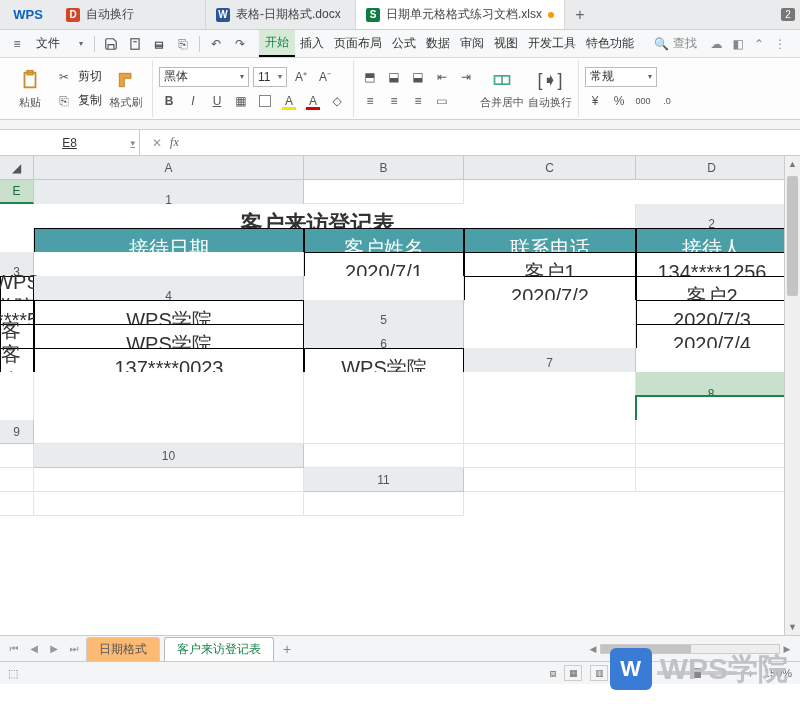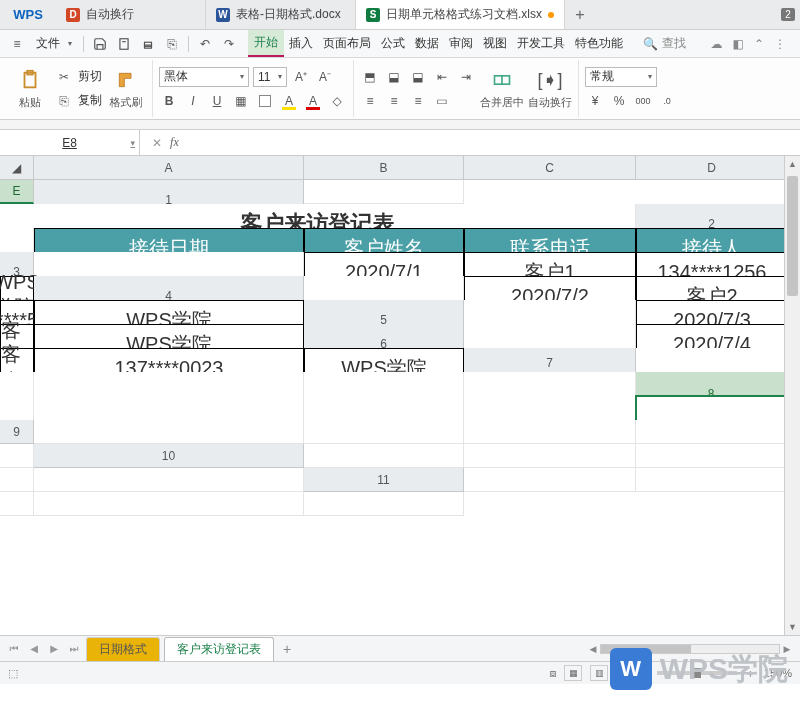--- a/index.html
+++ b/index.html
@@ -17,24 +17,24 @@
 .ico-s { background:#107c41; }
 .tab span.lbl { font-size:12px; color:#444; white-space:nowrap; overflow:hidden; text-overflow:ellipsis; flex:1; }
 .tab-add { width:30px; display:flex; align-items:center; justify-content:center; color:#666; font-size:16px; }
 .tab-badge { margin-left:auto; width:24px; display:flex; align-items:center; justify-content:center; }
 .tab-badge .sq { background:#777; color:#fff; font-size:10px; padding:1px 4px; border-radius:2px; }
 
 
 .qarow { display:flex; align-items:center; height:28px; border-bottom:1px solid #d8d8d8; padding:0 6px; gap:2px; background:#f7f8f9; }
 .qa-btn { width:22px; height:22px; display:flex; align-items:center; justify-content:center; color:#555; border-radius:3px; }
 .qa-sep { width:1px; height:16px; background:#ccc; margin:0 3px; }
-.file-menu { display:flex; align-items:center; gap:8px; padding:0 6px; color:#333; font-size:12px; }
+.file-menu { display:flex; align-items:center; gap:19px; padding:0 6px; color:#333; font-size:12px; }
 .ribbon-tabs { display:flex; align-items:stretch; margin-left:6px; height:100%; }
 .rt { padding:0 5px; display:flex; align-items:center; font-size:12px; color:#333; }
-.rt.active { color:#1e824c; border-bottom:2px solid #be185d; background:#d7ead7; padding:0 6px; }
+.rt.active { color:#1e824c; border-bottom:2px solid #000000; background:#d7ead7; padding:0 6px; }
 .search-box { margin-left:6px; display:flex; align-items:center; gap:4px; color:#888; padding:2px 6px; border:1px solid transparent; border-radius:3px; }
 .spacer { flex:1; }
 .rb-icons { display:flex; gap:10px; padding-right:8px; color:#888; }
 
 
 .ribbon { display:flex; align-items:stretch; height:62px; border-bottom:1px solid #d0d0d0; background:#fdfdfd; padding:2px 4px; gap:0; }
 .grp { display:flex; align-items:center; padding:0 6px; border-right:1px solid #e3e3e3; gap:4px; }
 .vbig { display:flex; flex-direction:column; align-items:center; justify-content:center; gap:2px; min-width:40px; color:#555; font-size:11px; }
 .vbig .bigico { width:26px; height:26px; display:flex; align-items:center; justify-content:center; font-size:18px; }
 .stack { display:flex; flex-direction:column; gap:4px; }
@@ -72,21 +72,21 @@
 .hdr-cell { background:#4aa0a6; color:#fff; font-size:20px; border:1px solid #000; height:40px; }
 .data-cell { border:1px solid #000; font-size:20px; height:40px; }
 .sel-cell { outline:2px solid #1e824c; outline-offset:-1px; background:#fff; }
 .vscroll { position:absolute; right:0; top:0; bottom:0; width:16px; background:#f0f0f0; border-left:1px solid #ccc; }
 .vthumb { position:absolute; left:2px; right:2px; top:20px; height:120px; background:#c4c4c4; border-radius:2px; }
 .vbtn { position:absolute; left:0; right:0; height:16px; display:flex; align-items:center; justify-content:center; color:#777; font-size:9px; }
 
 
 .sheettabs { display:flex; align-items:center; height:26px; background:#f4f5f6; border-bottom:1px solid #ccc; padding:0 6px; gap:4px; }
 .nav-arrow { width:16px; color:#999; text-align:center; font-size:10px; }
-.sheet-tab { padding:3px 12px; font-size:12px; background:#eab308; border:1px solid #cfcfcf; border-bottom:none; border-radius:3px 3px 0 0; color:#555; }
+.sheet-tab { padding:3px 12px; font-size:12px; background:#fdba74; border:1px solid #cfcfcf; border-bottom:none; border-radius:3px 3px 0 0; color:#555; }
 .sheet-tab.active { background:#fff; color:#1e824c; border-color:#bbb; }
 .sheet-add { width:18px; text-align:center; color:#888; font-size:14px; }
 .hscroll { margin-left:auto; display:flex; align-items:center; gap:0; }
 .hscroll .tr { width:14px; text-align:center; color:#888; font-size:9px; }
 .hscroll .track { width:180px; height:10px; background:#eee; border:1px solid #ccc; position:relative; }
 .hscroll .thumb { position:absolute; left:0; top:0; bottom:0; width:90px; background:#c4c4c4; }
 
 
 .status { height:22px; display:flex; align-items:center; background:#f4f5f6; padding:0 8px; gap:10px; color:#666; font-size:11px; }
 .status .right { margin-left:auto; display:flex; align-items:center; gap:8px; }

